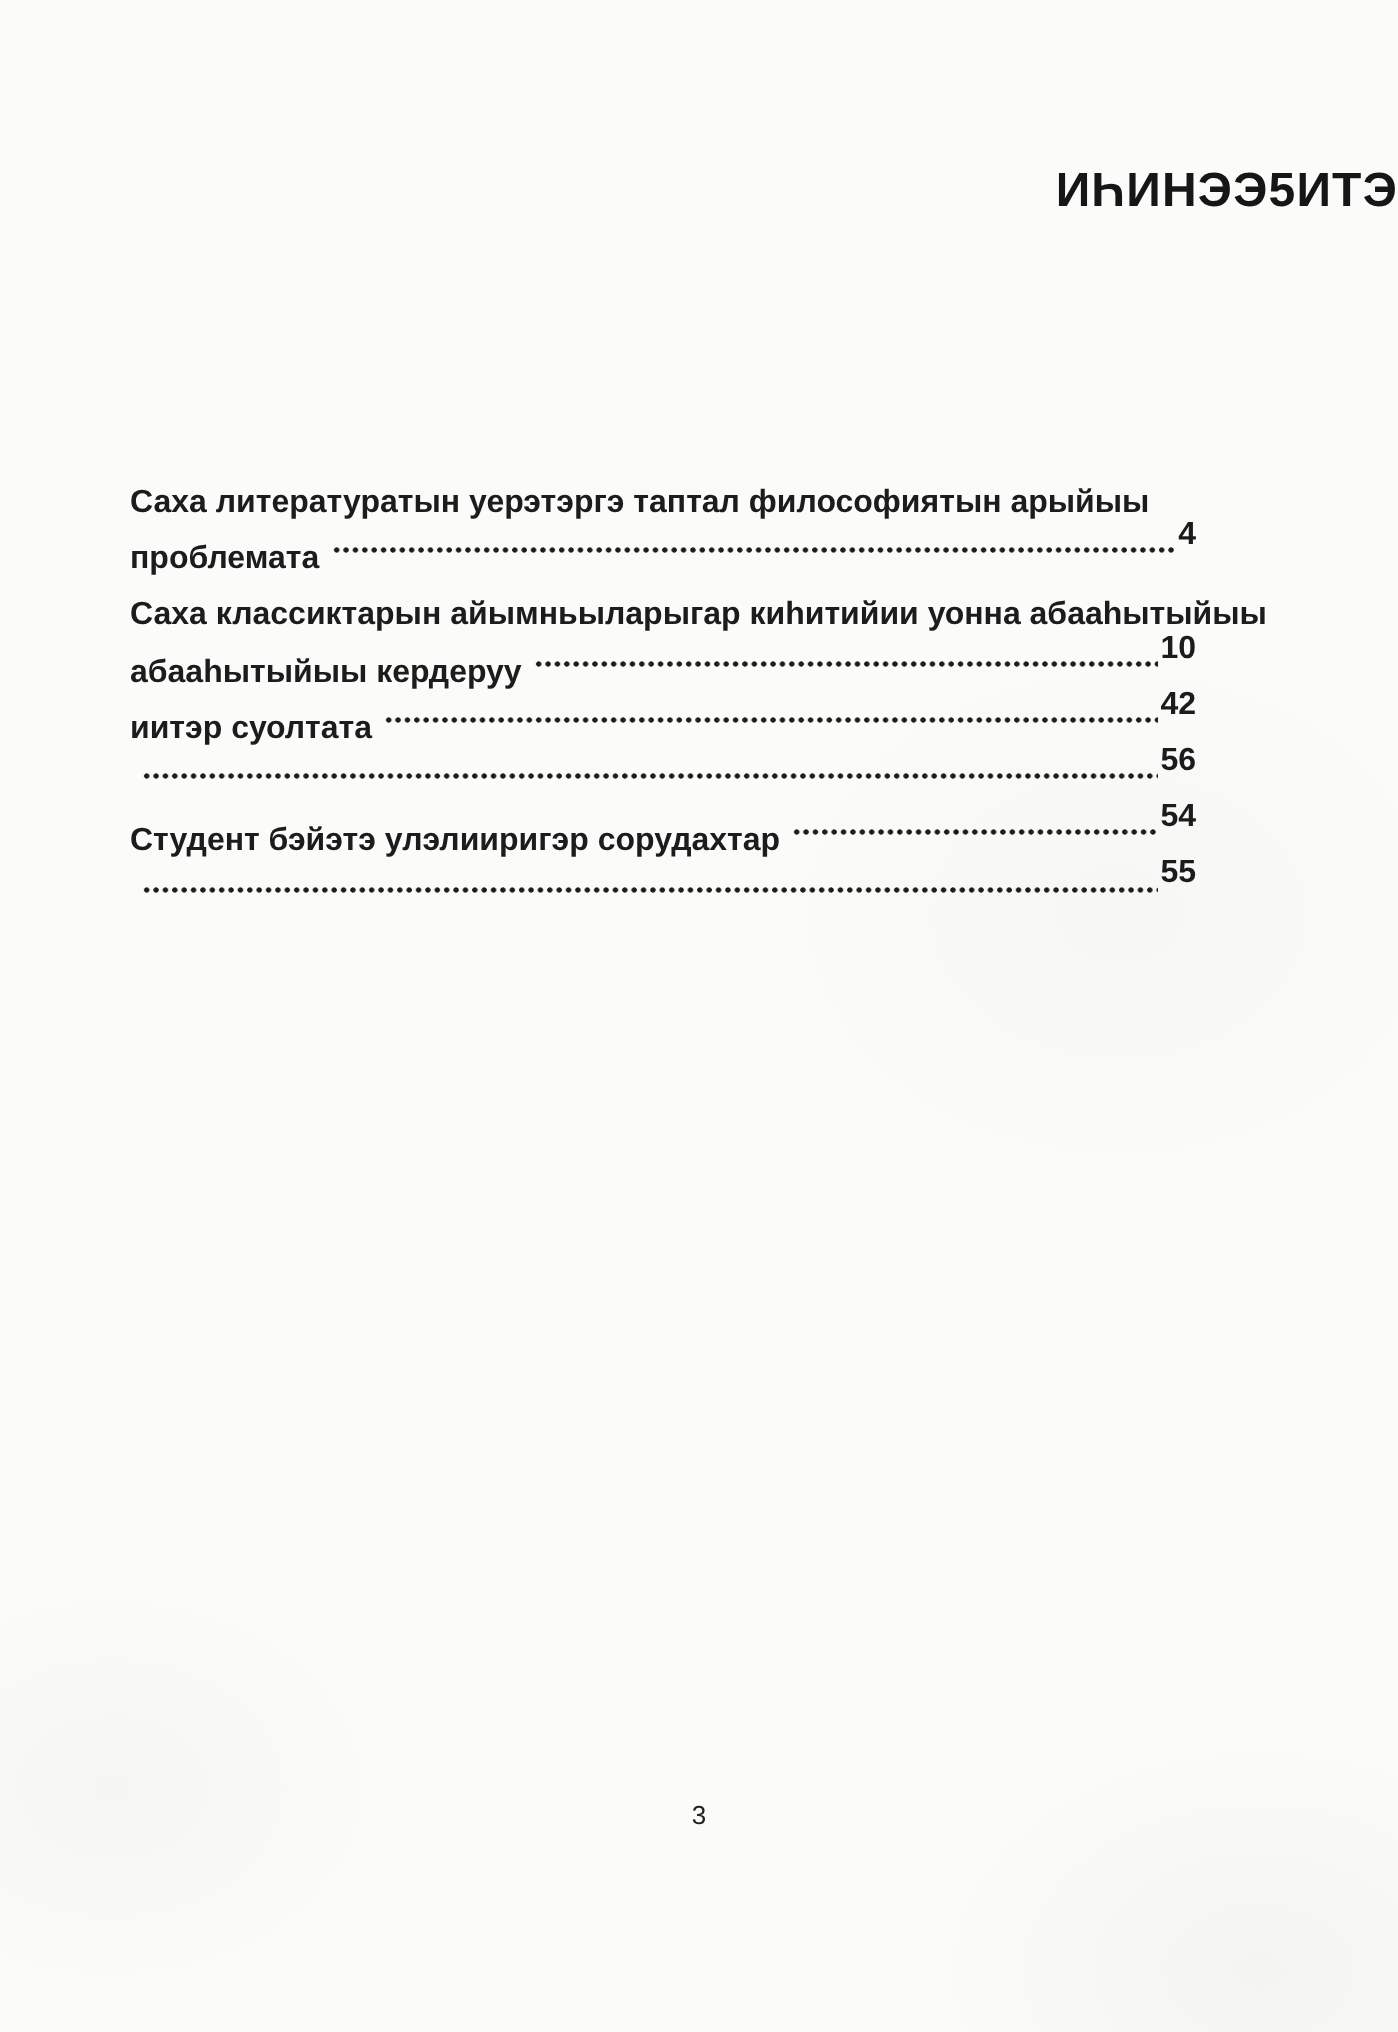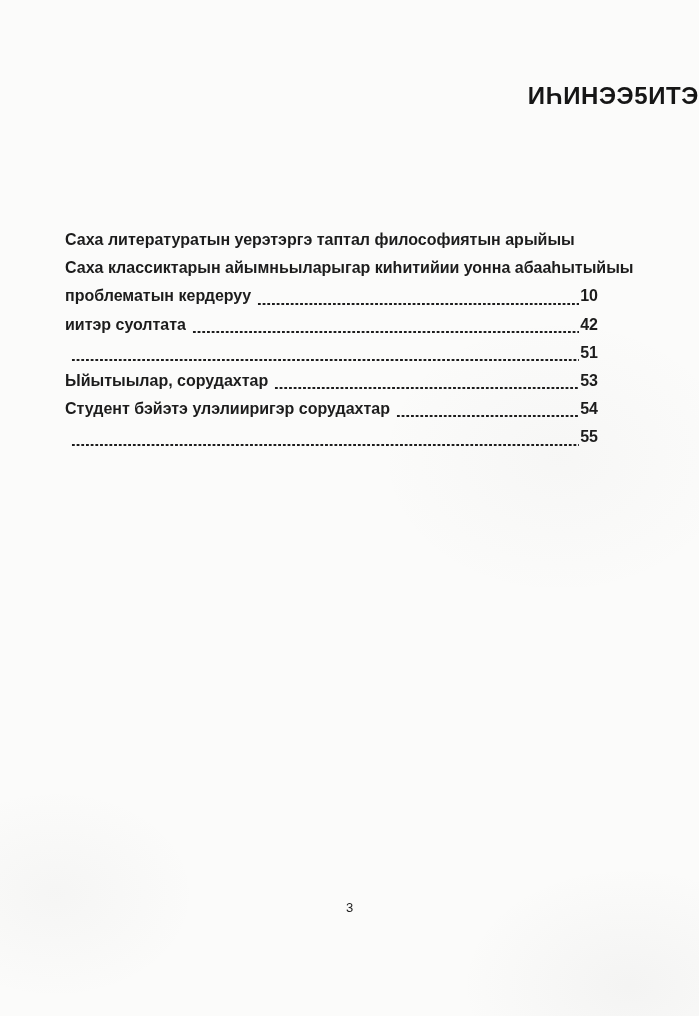--- a/index.html
+++ b/index.html
@@ -40,21 +40,21 @@
     font-weight: 700;
     color: #1c1c1c;
   }
 
   .toc-line {
     display: flex;
     height: 28.2px;
     line-height: 28.2px;
   }
 
-  .toc-text { white-space: nowrap; }
+  .toc-text { white-space: nowrap; margin-top: 12px; }
 
   .leader {
     flex: 1 1 auto;
     margin-left: 6px;
     margin-right: 1px;
     background-image: radial-gradient(circle, #1c1c1c 1.15px, rgba(0,0,0,0) 1.5px);
     background-size: 4.7px 4px;
     background-repeat: repeat-x;
     background-position: left bottom 5px;
   }
@@ -76,40 +76,40 @@
 <body>
 
 <div class="page">
   <h1 class="title">ИҺИНЭЭ5ИТЭ</h1>
 
   <div class="toc">
       <div class="toc-line">
         <span class="toc-text">Саха литературатын уерэтэргэ таптал философиятын арыйыы</span>
       </div>
       <div class="toc-line">
+        <span class="toc-text">проблемата</span>
+        <span class="leader"></span>
+        <span class="pagenum">4</span>
+      </div>
+      <div class="toc-line">
         <span class="toc-text">Саха классиктарын айымньыларыгар киһитийии уонна абааһытыйыы</span>
       </div>
       <div class="toc-line">
-        <span class="toc-text">проблематын кердеруу</span>
+        <span class="toc-text">абааһытыйыы кердеруу</span>
         <span class="leader"></span>
         <span class="pagenum">10</span>
       </div>
       <div class="toc-line">
         <span class="toc-text">иитэр суолтата</span>
         <span class="leader"></span>
         <span class="pagenum">42</span>
       </div>
       <div class="toc-line">
         <span class="leader"></span>
-        <span class="pagenum">51</span>
-      </div>
-      <div class="toc-line">
-        <span class="toc-text">Ыйытыылар, сорудахтар</span>
-        <span class="leader"></span>
-        <span class="pagenum">53</span>
+        <span class="pagenum">56</span>
       </div>
       <div class="toc-line">
         <span class="toc-text">Студент бэйэтэ улэлииригэр сорудахтар</span>
         <span class="leader"></span>
         <span class="pagenum">54</span>
       </div>
       <div class="toc-line">
         <span class="leader"></span>
         <span class="pagenum">55</span>
       </div>

